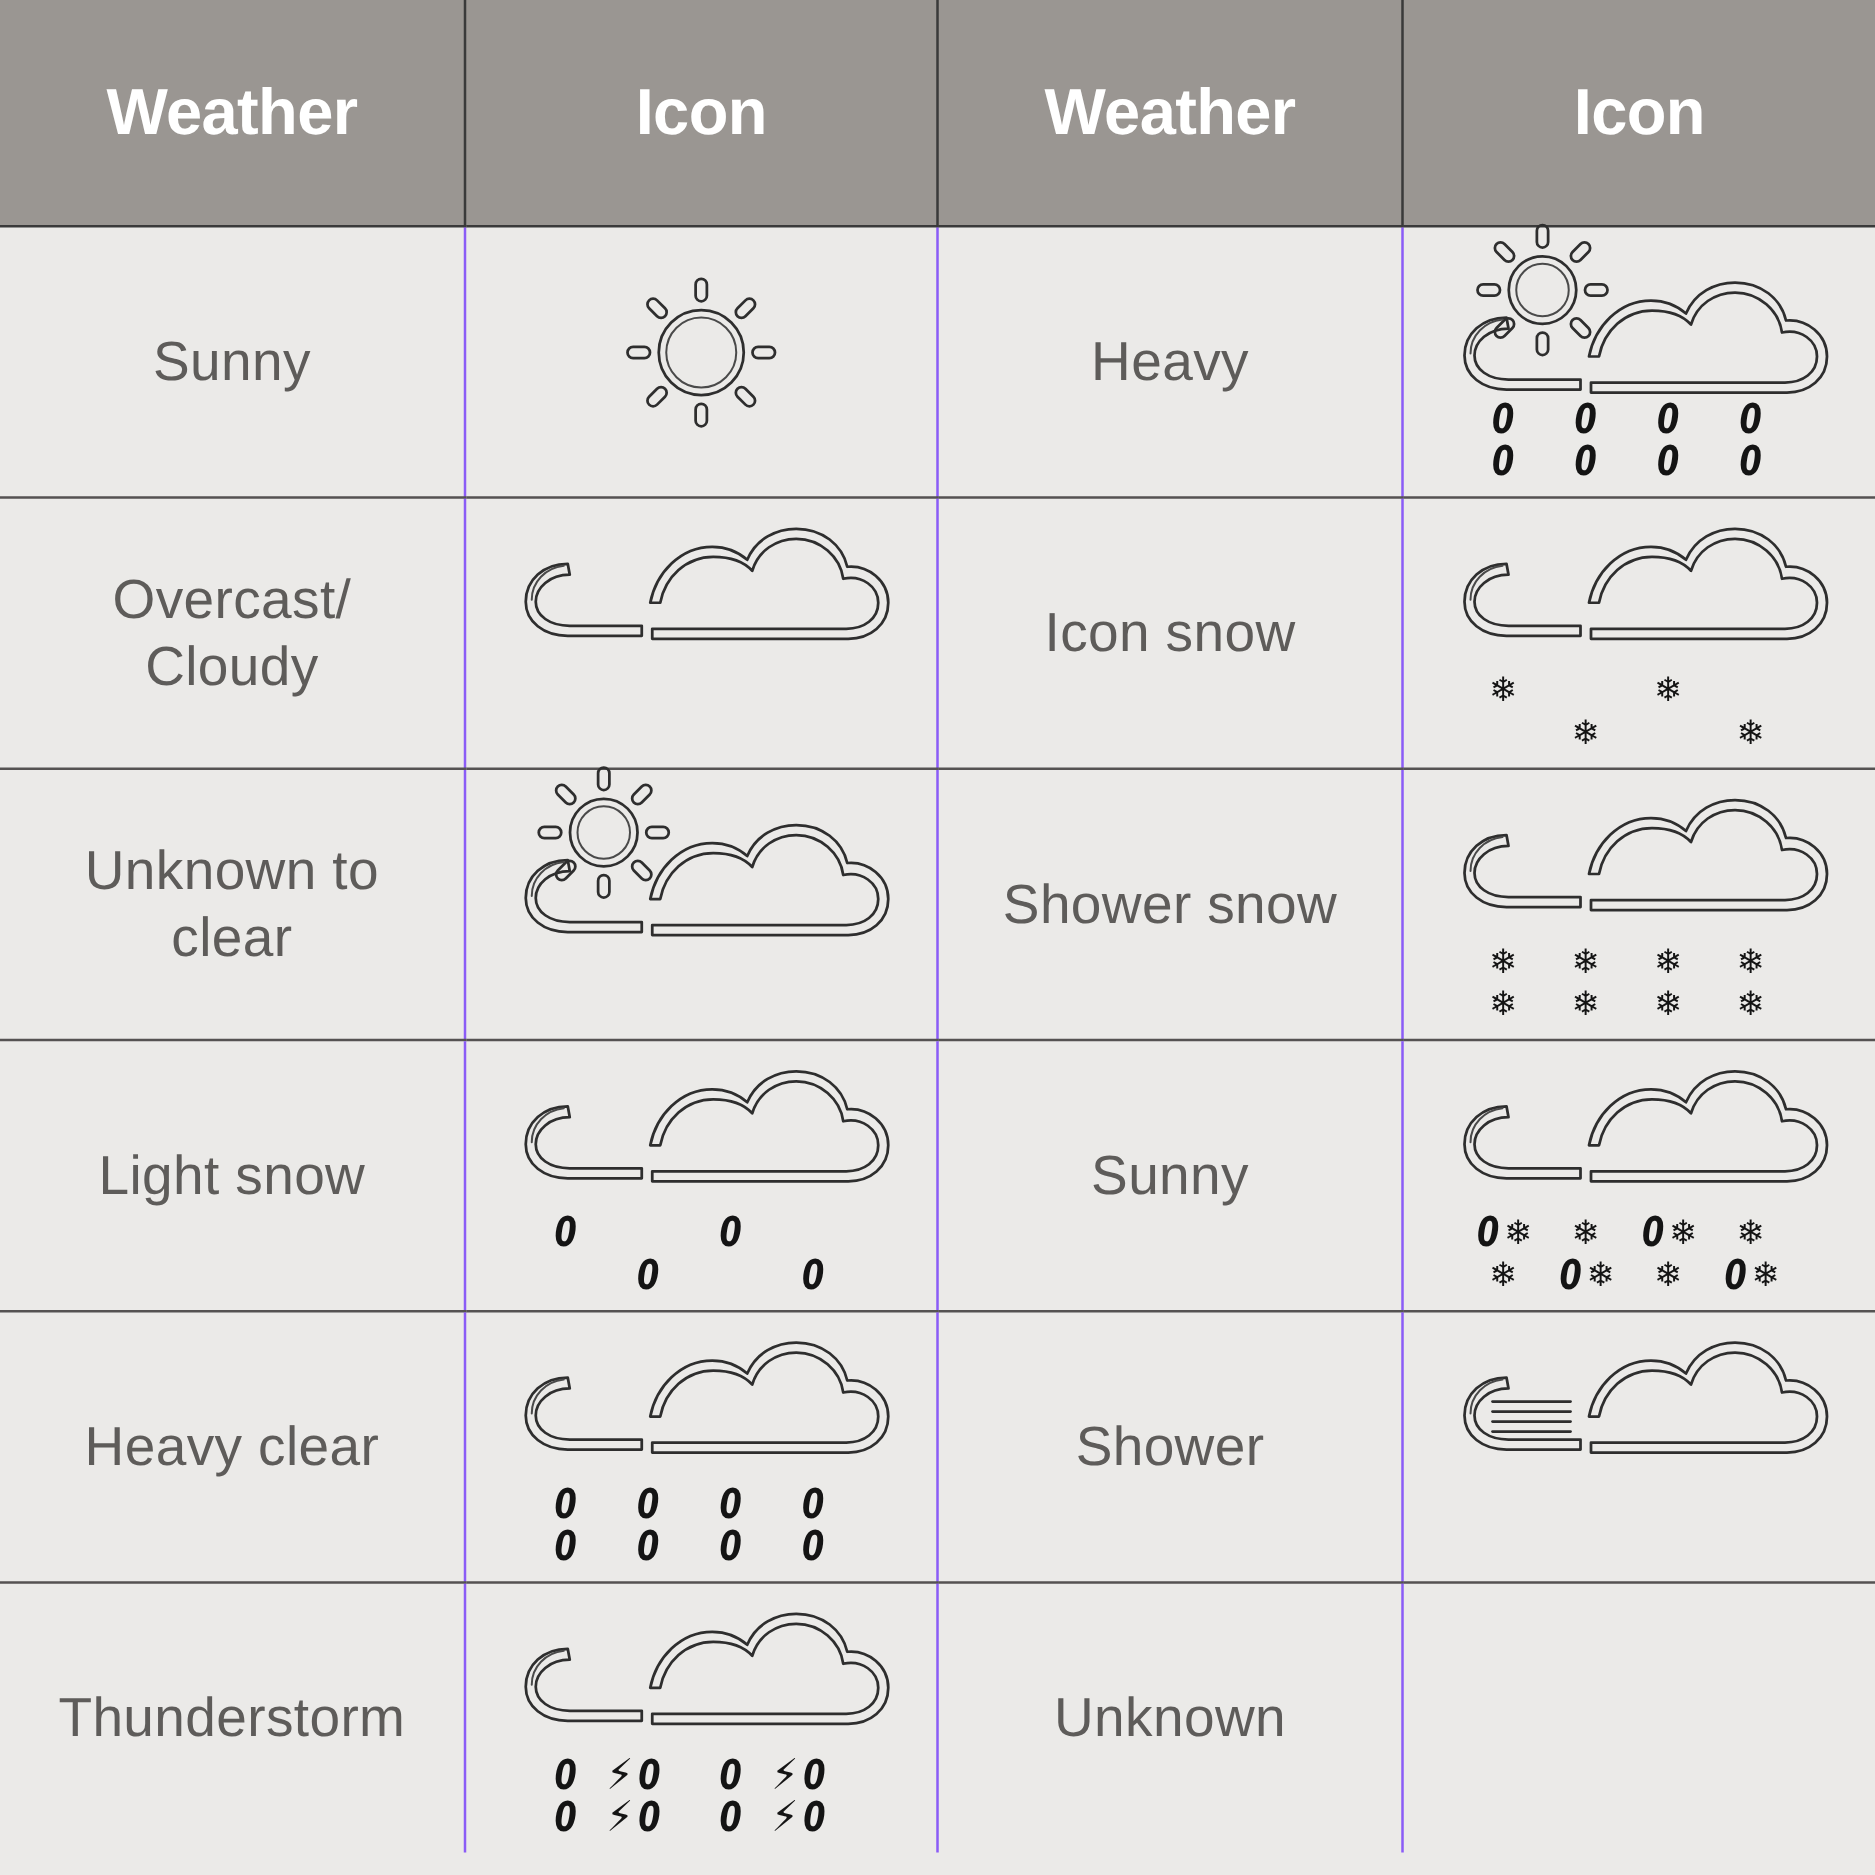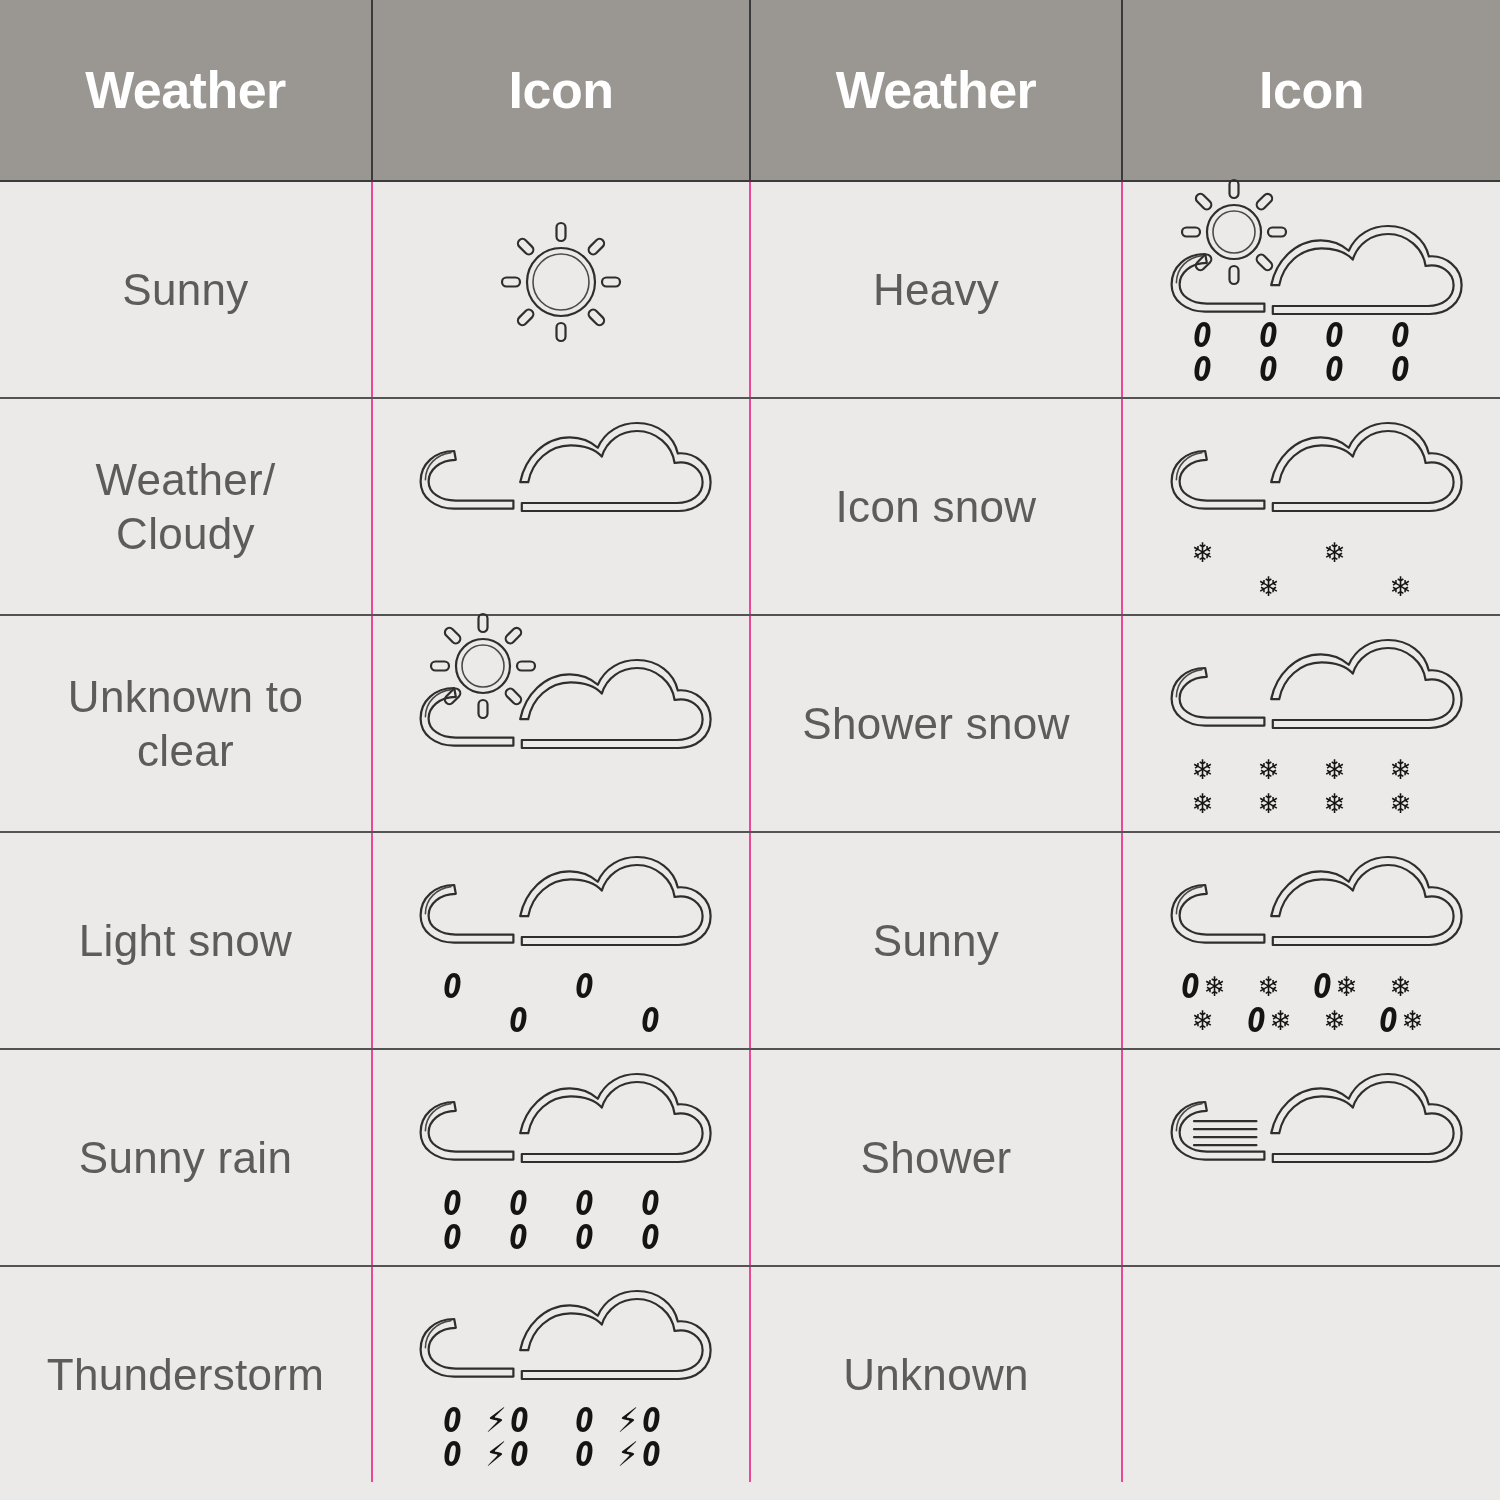--- a/index.html
+++ b/index.html
@@ -37,21 +37,21 @@
     vertical-align: middle;
     border-right: 2px solid #3a3a3a;
     border-bottom: 2px solid #3a3a3a;
   }
   thead th:last-child { border-right: none; }
 
   tbody td {
     background: #ebeae8;
     padding: 0;
     height: 215px;
-    border-right: 2px solid #ec4899;
+    border-right: 2px solid #8b5cf6;
     border-bottom: 2px solid #555252;
     vertical-align: middle;
     text-align: center;
   }
   tbody td:last-child { border-right: none; }
   tbody tr:last-child td { border-bottom: none; }
 
   .label {
     color: #5e5c5a;
     font-size: 44px;
@@ -218,21 +218,21 @@
                   <div class="pcell" style="left: 146px;"><span class="drop">0</span></div>
                   <div class="pcell" style="left: 212px;"><span class="drop">0</span></div>
                 </div>
               </div>
             </div>
           </td>
         </tr>
         <tr>
           <td>
             <div class="label">
-              <span class="ln">Weather/</span>
+              <span class="ln">Overcast/</span>
               <span class="ln">Cloudy</span>
             </div>
           </td>
           <td>
             <div class="iconwrap">
               <svg class="wicon" viewBox="0 0 300 200">
                 <g>
                   <path d="M 43.2,44 C 24,44 9.6,56.8 9.6,74.4 C 9.6,90.4 24,101.6 43.2,101.6 L 102.4,101.6 L 102.4,93.6 L 44.800000000000004,93.6 C 28.8,93.6 17.6,85.6 17.6,74.4 C 17.6,63.2 28.8,52.8 44.800000000000004,52.8 Z" class="stroke-outer"></path>
                   <path d="M 40,45.6 C 25.6,47.2 14.4,58.4 14.4,72.8" class="stroke-inner"></path>
                   <path d="M 109.2,75.2 C 114,51.2 133.2,30.4 158.8,30.4 C 170,30.4 179.60000000000002,34.400000000000006 186.8,40.8 C 194,24 210,16 226,16 C 246.8,16 262.8,28.8 266.8,46.400000000000006 C 283.6,44.8 299.6,57.6 299.6,75.2 C 299.6,92.80000000000001 285.20000000000005,104 267.6,104 L 110.8,104 L 110.8,96 L 266,96 C 280.4,96 291.6,88 291.6,75.2 C 291.6,62.400000000000006 278.8,52.800000000000004 263.6,56 C 261.20000000000005,38.400000000000006 245.20000000000002,24 226,24 C 210,24 195.60000000000002,33.6 190.8,49.6 C 183.60000000000002,41.6 172.4,38.400000000000006 159.6,38.400000000000006 C 138,38.400000000000006 121.2,54.400000000000006 117.2,75.2 Z" class="stroke-outer"></path>
@@ -382,21 +382,21 @@
                   <div class="pcell" style="left: 146px;"><span class="flake">❄</span></div>
                   <div class="pcell mixed" style="left: 212px;"><span class="drop">0</span><span class="flake">❄</span></div>
                 </div>
               </div>
             </div>
           </td>
         </tr>
         <tr>
           <td>
             <div class="label">
-              <span class="ln">Sunny rain</span>
+              <span class="ln">Heavy clear</span>
             </div>
           </td>
           <td>
             <div class="iconwrap">
               <svg class="wicon" viewBox="0 0 300 200">
                 <g>
                   <path d="M 43.2,44 C 24,44 9.6,56.8 9.6,74.4 C 9.6,90.4 24,101.6 43.2,101.6 L 102.4,101.6 L 102.4,93.6 L 44.800000000000004,93.6 C 28.8,93.6 17.6,85.6 17.6,74.4 C 17.6,63.2 28.8,52.8 44.800000000000004,52.8 Z" class="stroke-outer"></path>
                   <path d="M 40,45.6 C 25.6,47.2 14.4,58.4 14.4,72.8" class="stroke-inner"></path>
                   <path d="M 109.2,75.2 C 114,51.2 133.2,30.4 158.8,30.4 C 170,30.4 179.60000000000002,34.400000000000006 186.8,40.8 C 194,24 210,16 226,16 C 246.8,16 262.8,28.8 266.8,46.400000000000006 C 283.6,44.8 299.6,57.6 299.6,75.2 C 299.6,92.80000000000001 285.20000000000005,104 267.6,104 L 110.8,104 L 110.8,96 L 266,96 C 280.4,96 291.6,88 291.6,75.2 C 291.6,62.400000000000006 278.8,52.800000000000004 263.6,56 C 261.20000000000005,38.400000000000006 245.20000000000002,24 226,24 C 210,24 195.60000000000002,33.6 190.8,49.6 C 183.60000000000002,41.6 172.4,38.400000000000006 159.6,38.400000000000006 C 138,38.400000000000006 121.2,54.400000000000006 117.2,75.2 Z" class="stroke-outer"></path>
                 </g>

